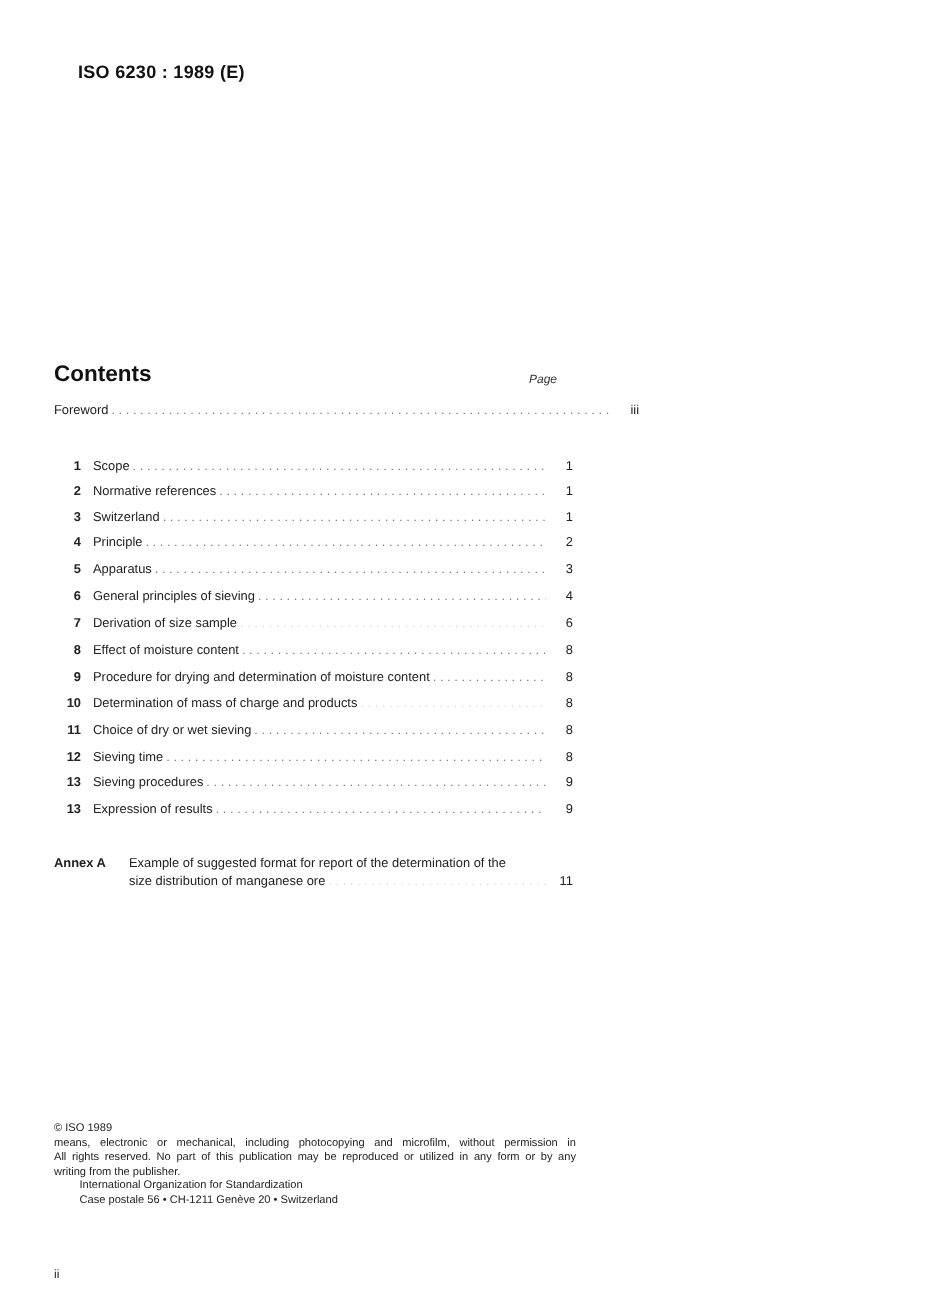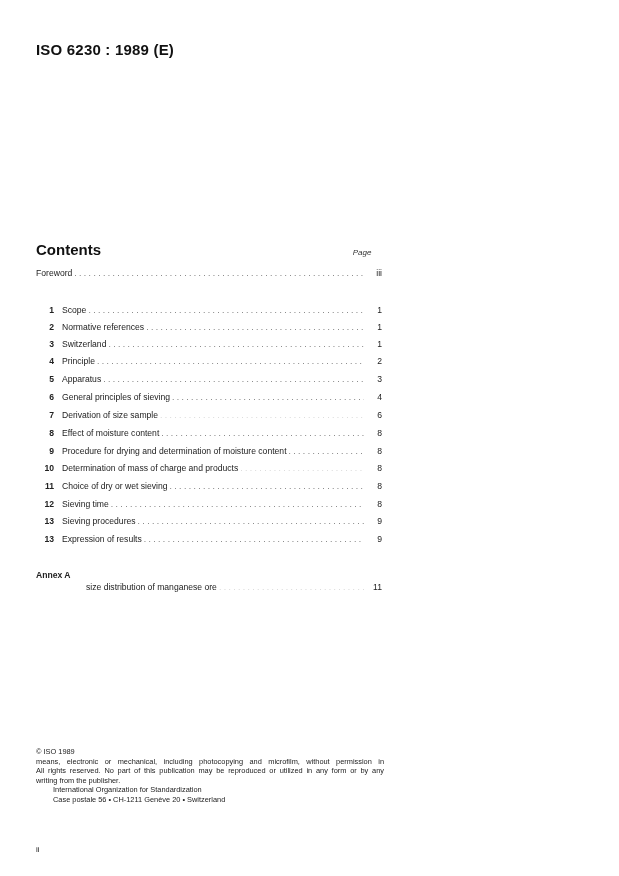--- a/index.html
+++ b/index.html
@@ -10,23 +10,23 @@
     body {
       width: 619px;
       height: 876px;
       position: relative;
       overflow: hidden;
       font-family: "Liberation Sans", sans-serif;
       color: #1a1a1a;
     }
     .abs { position: absolute; }
     .doc-id {
-      left: 36px;
+      left: 52px;
       top: 41px;
-      font-size: 15px;
+      font-size: 12px;
       font-weight: bold;
       letter-spacing: 0.2px;
       color: #111;
     }
     .contents-title {
       left: 36px;
       top: 241px;
       font-size: 15px;
       font-weight: bold;
       color: #111;
@@ -72,21 +72,21 @@
     }
     .toc-dots::before {
       content: ". . . . . . . . . . . . . . . . . . . . . . . . . . . . . . . . . . . . . . . . . . . . . . . . . . . . . . . . . . . . . . . . . . . . . . . . . . . . . . . . . . . . . . . . . . . .";
       letter-spacing: 0;
     }
     .toc-dots.faint { color: #d6d6d6; }
     .toc-page {
       flex: 0 0 14px;
       text-align: right;
     }
-    .foreword-row { left: 36px; width: 346px; }
+    .foreword-row { left: 36px; width: 390px; }
     .annex-row {
       position: absolute;
       left: 36px;
       width: 346px;
       font-size: 8.6px;
       line-height: 12px;
       color: #222;
     }
     .annex-label {
       position: absolute;
@@ -220,20 +220,21 @@
 </div>
 <div class="toc-row" style="top:533px;">
   <span class="toc-num">13</span>
   <span class="toc-title">Expression of results</span>
   <span class="toc-dots"></span>
   <span class="toc-page">9</span>
 </div>
 
 <div class="annex-row" style="top:569px; height:24px;">
   <span class="annex-label">Annex A</span>
+  <span class="annex-text1">Example of suggested format for report of the determination of the</span>
   <div class="annex-line2">
     <span class="toc-title">size distribution of manganese ore</span>
     <span class="toc-dots faint"></span>
     <span class="toc-page">11</span>
   </div>
 </div>
 
 <div class="abs footer">
   <div>©   ISO   1989</div>
   <div class="justify">means, electronic or mechanical, including photocopying and microfilm, without permission in</div>

